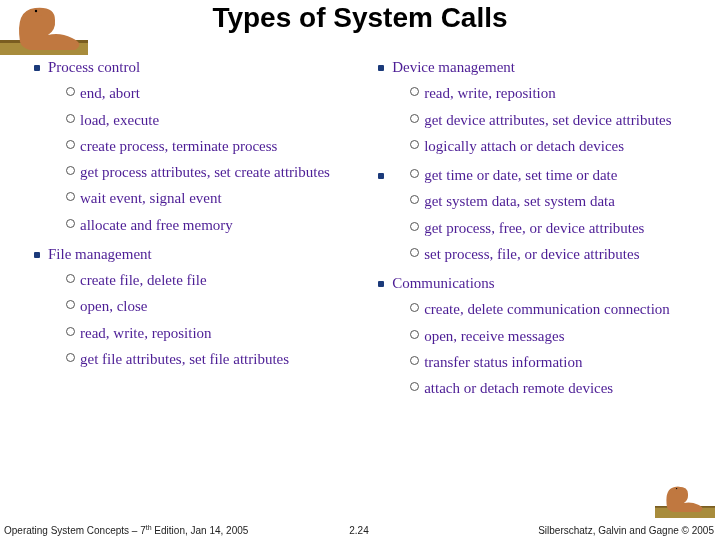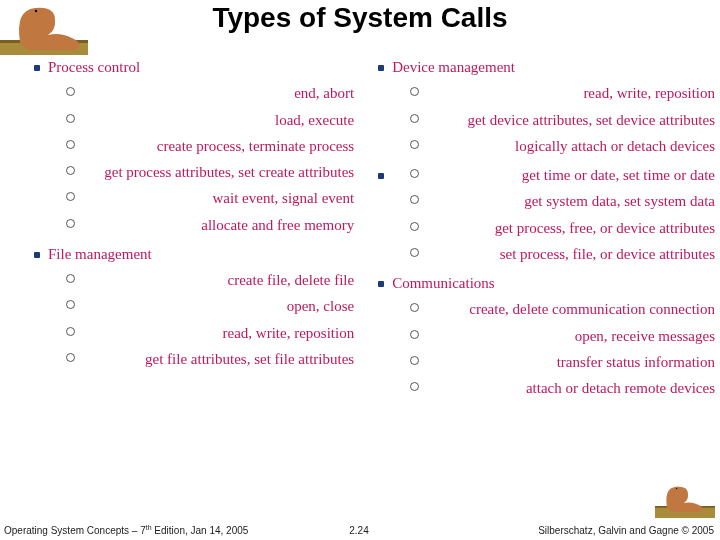--- a/index.html
+++ b/index.html
@@ -51,37 +51,37 @@
     position: absolute;
     top: 50px;
     left: 20px;
     right: 5px;
     display: flex;
     gap: 10px;
   }
   .col {
     flex: 1;
     font-size: 15px;
-    color: #be185d;
+    color: #4c1d95;
     line-height: 1.55;
   }
   .col-right { flex: 1.05; }
   ul.top { list-style: none; padding-left: 14px; }
   ul.top > li { margin: 6px 0 4px 0; position: relative; padding-left: 14px; }
   ul.top > li::before {
     content: '';
     position: absolute;
     left: 0;
     top: 9px;
     width: 6px;
     height: 6px;
     background: #1b3a7a;
     border-radius: 1px;
   }
-  ul.sub { list-style: none; padding-left: 18px; margin-top: 2px; text-align: right; }
+  ul.sub { list-style: none; padding-left: 18px; margin-top: 2px; }
   ul.sub > li { position: relative; padding-left: 14px; margin: 3px 0; }
   ul.sub > li::before {
     content: '';
     position: absolute;
     left: 0;
     top: 5px;
     width: 7px;
     height: 7px;
     border: 1px solid #555;
     border-radius: 50%;

